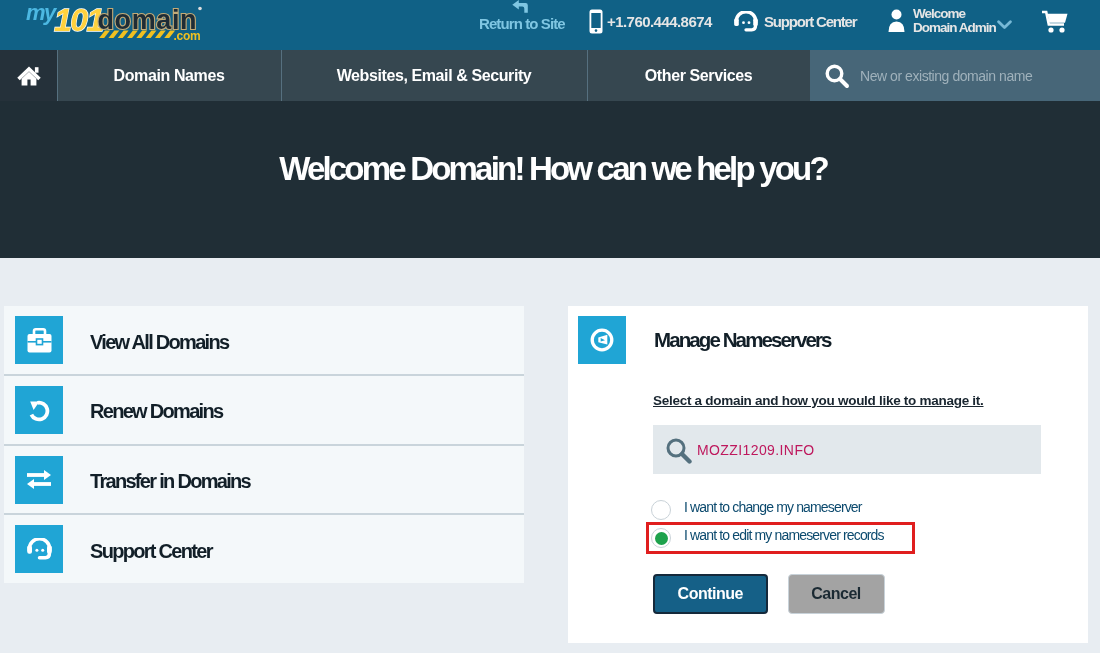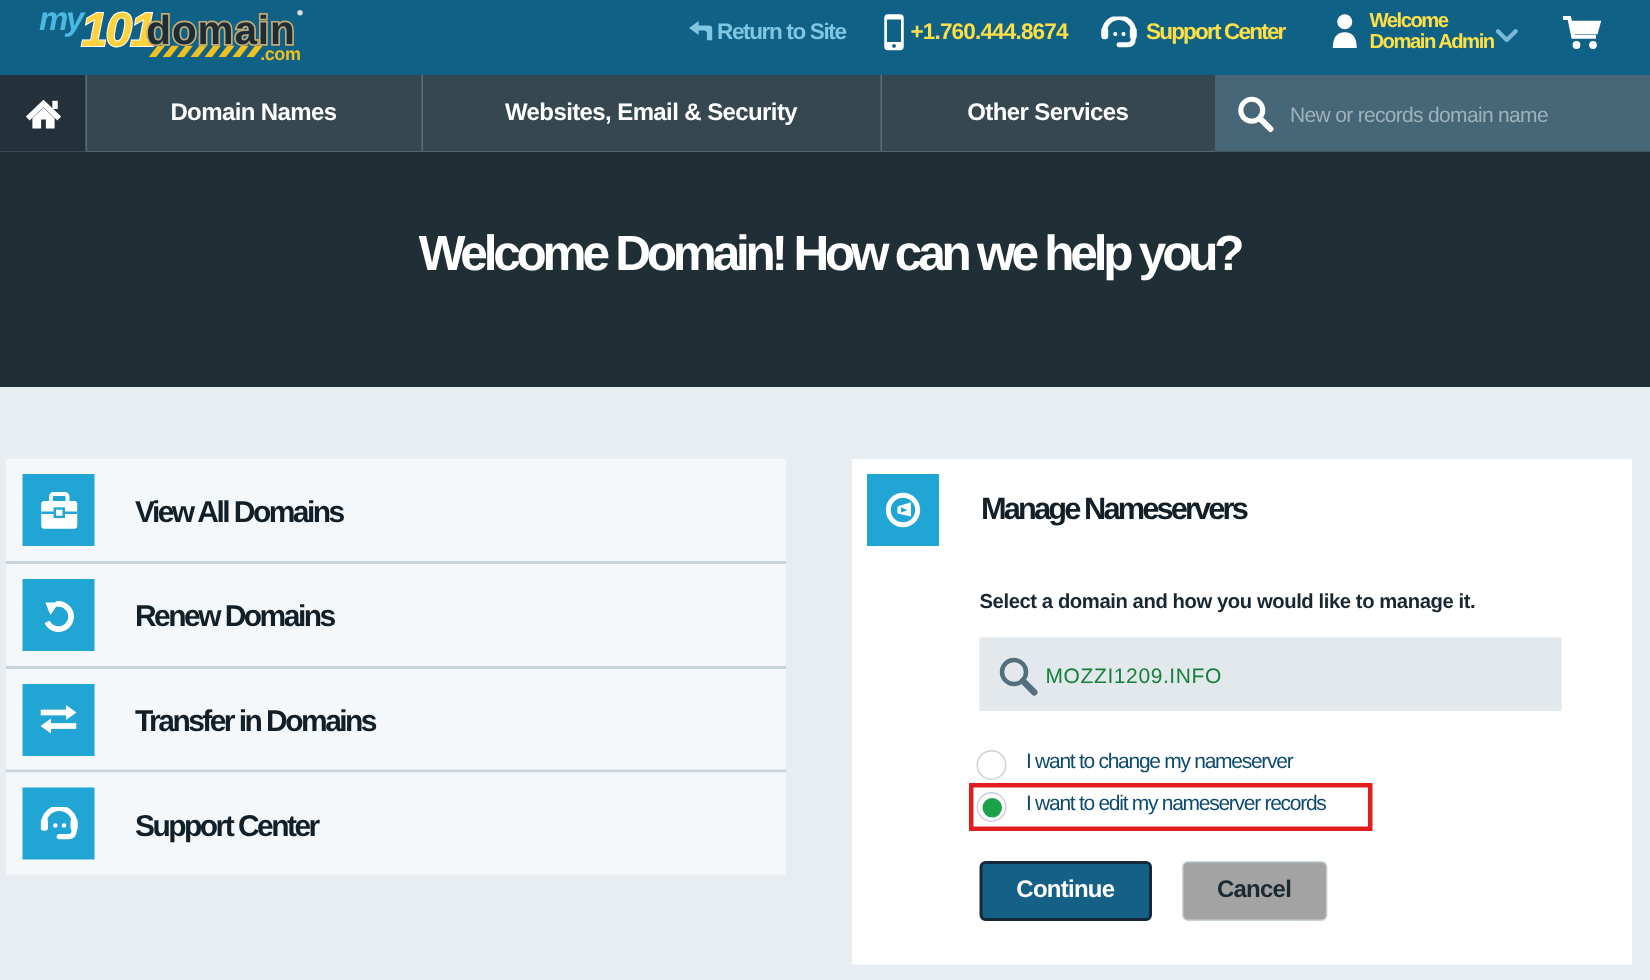--- a/index.html
+++ b/index.html
@@ -2,21 +2,21 @@
 <html><head>
 <meta charset="utf-8">
 <style>
 * { margin:0; padding:0; box-sizing:border-box; }
 html,body { width:1100px; height:653px; overflow:hidden; }
 body { font-family:"Liberation Sans", sans-serif; background:#e8edf2; position:relative; }
 .abs { position:absolute; }
 
 
 .topbar { position:absolute; left:0; top:0; width:1100px; height:50px; background:#106186;padding-left:28px; }
-.tb-item { position:absolute; top:0; height:42px; display:flex; align-items:center; color:#fde047; font-weight:700; font-size:15px; letter-spacing:-0.9px; }
+.tb-item { position:absolute; top:0; height:42px; display:flex; align-items:center; color:#e5e5e5; font-weight:700; font-size:15px; letter-spacing:-0.9px; }
 .tb-blue { color:#7fc6e2; }
 
 
 .navbar { position:absolute; left:0; top:50px; width:1100px; height:51px; background:#364750; }
 .nav-home { position:absolute; left:0; top:0; width:57px; height:51px; background:#25313a; display:flex; align-items:center; justify-content:center; }
 .nav-sep { position:absolute; top:0; width:1px; height:51px; background:#56707f; }
 .nav-label { position:absolute; top:0; height:51px; display:flex; align-items:center; justify-content:center; color:#fff; font-weight:700; font-size:16px; letter-spacing:-0.4px; }
 .nav-search { position:absolute; left:810px; top:0; width:290px; height:51px; background:#476678; display:flex; align-items:center; }
 .nav-search span { color:#9fb1bb; font-size:14px; letter-spacing:-0.45px; }
 
@@ -28,23 +28,23 @@
 .leftlist { position:absolute; left:4px; top:306px; width:520px; }
 .row { position:relative; height:69.8px; background:#f4f8fa; border-bottom:2.4px solid #c9d4db; }
 .row:last-child { border-bottom:none; height:67.4px; }
 .iconsq { position:absolute; left:11px; top:10px; width:48px; height:48px; background:#20a5d5; display:flex; align-items:center; justify-content:center; }
 .row .label { position:absolute; left:86px; top:2.5px; height:67.4px; display:flex; align-items:center; color:#121f28; font-size:20px; font-weight:700; letter-spacing:-1.7px; }
 
 
 .card { position:absolute; left:568px; top:306px; width:520px; height:337px; background:#ffffff;text-align:center; }
 .card .iconsq { left:10px; top:10px; }
 .card h2 { position:absolute; left:86px; top:0; height:68px; display:flex; align-items:center; color:#121f28; font-size:20.5px; font-weight:700; letter-spacing:-1.9px; }
-.card .para { position:absolute; left:85px; top:87px; color:#1a2630; font-size:13.5px; font-weight:700; letter-spacing:-0.28px; }
+.card .para { position:absolute; left:85px; top:87px; color:#1a2630; font-size:13.5px; font-weight:700; letter-spacing:-0.28px;text-decoration:underline; }
 .sinput { position:absolute; left:84.5px; top:119px; width:388px; height:49px; background:#e2e8ec; }
-.sinput span { position:absolute; left:44.5px; top:17px; color:#15803d; font-size:14px; font-weight:400; letter-spacing:0.4px; }
+.sinput span { position:absolute; left:44.5px; top:17px; color:#be185d; font-size:14px; font-weight:400; letter-spacing:0.4px; }
 .radio-row { position:absolute; left:83px; color:#0c4a6e; font-size:14px; font-weight:400; letter-spacing:-0.85px; }
 .rcirc { position:absolute; width:20px; height:20px; border-radius:50%; background:#fff; border:1.5px solid #c9d2d8; }
 .rdot { position:absolute; width:13px; height:13px; border-radius:50%; background:#1da24c; left:2.8px; top:2.8px; }
 .redbox { position:absolute; left:77.5px; top:216px; width:269px; height:31.5px; border:3.5px solid #e01e1e; background:transparent; }
 .btn { position:absolute; top:268px; height:40px; border-radius:4px; font-weight:700; font-size:16px; letter-spacing:-0.5px; display:flex; align-items:center; justify-content:center; }
 .btn-continue { left:84.5px; width:115.5px; background:#156087; border:2px solid #15293b; color:#fff; }
 .btn-cancel { left:219.5px; width:97px; background:#a3a3a3; border:1.5px solid #c8d2d9; color:#1b2a33; }
 </style>
 </head>
 <body>
@@ -62,21 +62,21 @@
           <rect x="33.9" y="0" width="5" height="7.5"></rect>
           <rect x="43.2" y="0" width="5" height="7.5"></rect>
           <rect x="52.5" y="0" width="5" height="7.5"></rect>
           <rect x="61.8" y="0" width="5" height="7.5"></rect>
           <rect x="71.1" y="0" width="5" height="7.5"></rect>
         </g>
       <text x="147.5" y="38" font-family="Liberation Sans, sans-serif" font-size="12" font-weight="700" fill="#f0c020" letter-spacing="-0.3">.com</text>
       <circle cx="174" cy="6.5" r="1.8" fill="#ddd"></circle>
     </svg>
   </div>
-  <div class="tb-item tb-blue" style="left:459px;">
+  <div class="tb-item tb-blue" style="left:477px;flex-direction:column;">
       <span id="ic-return" style="display:inline-flex">
         <svg width="17" height="15" viewBox="0 0 17 15">
           <path d="M6.8,0 L6.8,3 L13.6,3 Q15.8,3 15.8,5.2 L15.8,12.8 L12.3,12.8 L12.3,8.4 Q12.3,6.4 10.3,6.4 L6.8,6.4 L6.8,9.4 L0.3,4.7 Z" fill="#7fc6e2"></path>
         </svg>
       </span>
       <span style="margin-left:2px;">Return to Site</span>
     </div>
   <div class="tb-item" style="left:589px;">
       <span id="ic-phone" style="display:inline-flex">
         <svg width="14" height="25" viewBox="0 0 14 25">
@@ -134,21 +134,21 @@
   <div class="nav-label" style="left:57px; width:224px;">Domain Names</div>
   <div class="nav-label" style="left:281px; width:306px;">Websites, Email &amp; Security</div>
   <div class="nav-label" style="left:587px; width:223px;">Other Services</div>
   <div class="nav-search">
     <span id="ic-mag-nav" style="margin-left:14px; display:inline-flex;">
         <svg width="26" height="26" viewBox="0 0 26 26">
           <circle cx="10.5" cy="10.5" r="7.3" fill="none" stroke="#fff" stroke-width="3.4"></circle>
           <line x1="16" y1="16" x2="23" y2="23" stroke="#fff" stroke-width="4" stroke-linecap="round"></line>
         </svg>
       </span>
-    <span style="margin-left:10px;">New or records domain name</span>
+    <span style="margin-left:10px;">New or existing domain name</span>
   </div>
 </div>
 
 <div class="hero">
   <h1>Welcome Domain! How can we help you?</h1>
 </div>
 
 <div class="leftlist">
   <div class="row">
       <div class="iconsq" id="ic-brief">

